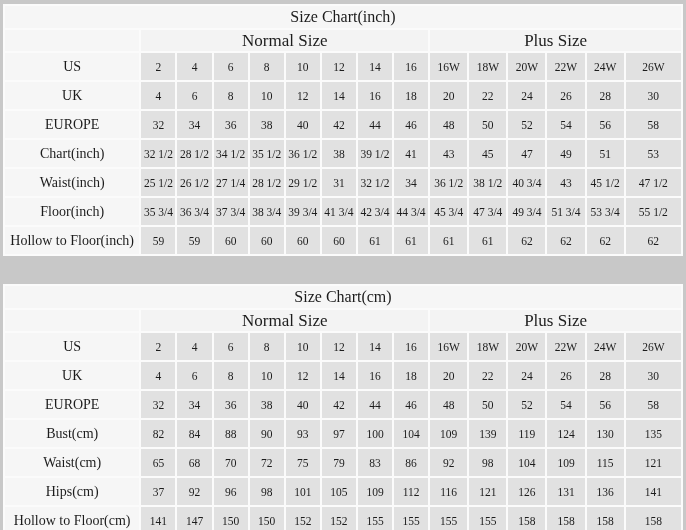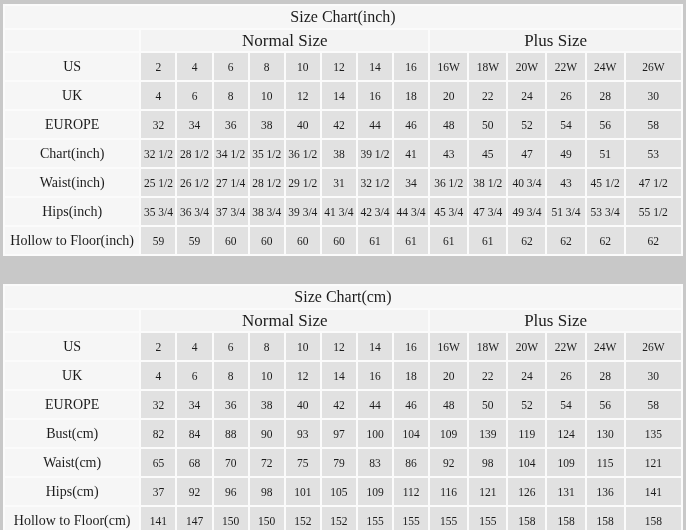--- a/index.html
+++ b/index.html
@@ -178,21 +178,21 @@
           <td>32 1/2</td>
           <td>34</td>
           <td>36 1/2</td>
           <td>38 1/2</td>
           <td>40 3/4</td>
           <td>43</td>
           <td>45 1/2</td>
           <td>47 1/2</td>
         </tr>
         <tr>
-          <th>Hips(inch)</th>
+          <th>Floor(inch)</th>
           <td>35 3/4</td>
           <td>36 3/4</td>
           <td>37 3/4</td>
           <td>38 3/4</td>
           <td>39 3/4</td>
           <td>41 3/4</td>
           <td>42 3/4</td>
           <td>44 3/4</td>
           <td>45 3/4</td>
           <td>47 3/4</td>

